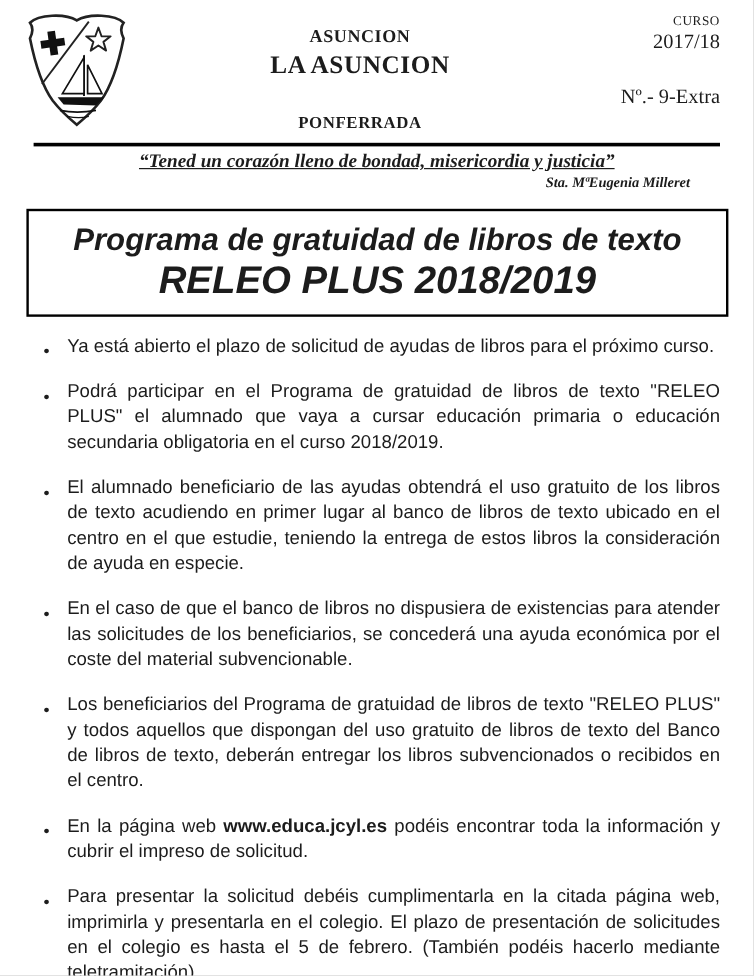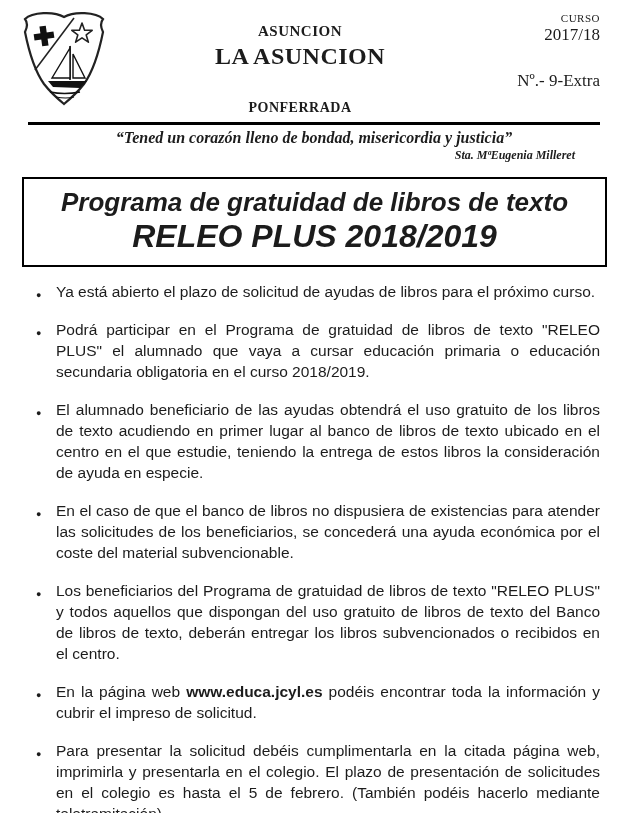--- a/index.html
+++ b/index.html
@@ -28,21 +28,21 @@
   .school-block {
     flex:1 1 auto;
     text-align:center;
     font-family:"Liberation Serif", serif;
     font-weight:bold;
     margin-top:14px;
     letter-spacing:.5px;
     line-height:1.25;
   }
   .school-l1 { font-size:15px; }
-  .school-l2 { font-size:24px; }
+  .school-l2 { font-size:21px; }
   .school-l3 { font-size:14px;margin-top:28px; }
   .issue-block {
     flex:0 0 120px;
     text-align:right;
     font-family:"Liberation Serif", serif;
     margin-top:4px;
   }
   .course-label { font-size:11px; letter-spacing:.5px; }
   .course-value { font-size:17px; margin-top:1px; }
   .issue-number { font-size:17px; margin-top:26px; }
@@ -66,20 +66,21 @@
   }
 
   
   .quote {
     text-align:center;
     font-family:"Liberation Serif", serif;
     font-weight:bold;
     font-style:italic;
     font-size:16px;
     margin-top:4px;
+    text-decoration:underline;
   }
   .quote-attr {
     text-align:right;
     font-family:"Liberation Serif", serif;
     font-weight:bold;
     font-style:italic;
     font-size:12px;
     padding-right:53px;
     margin-top:1px;
   }

